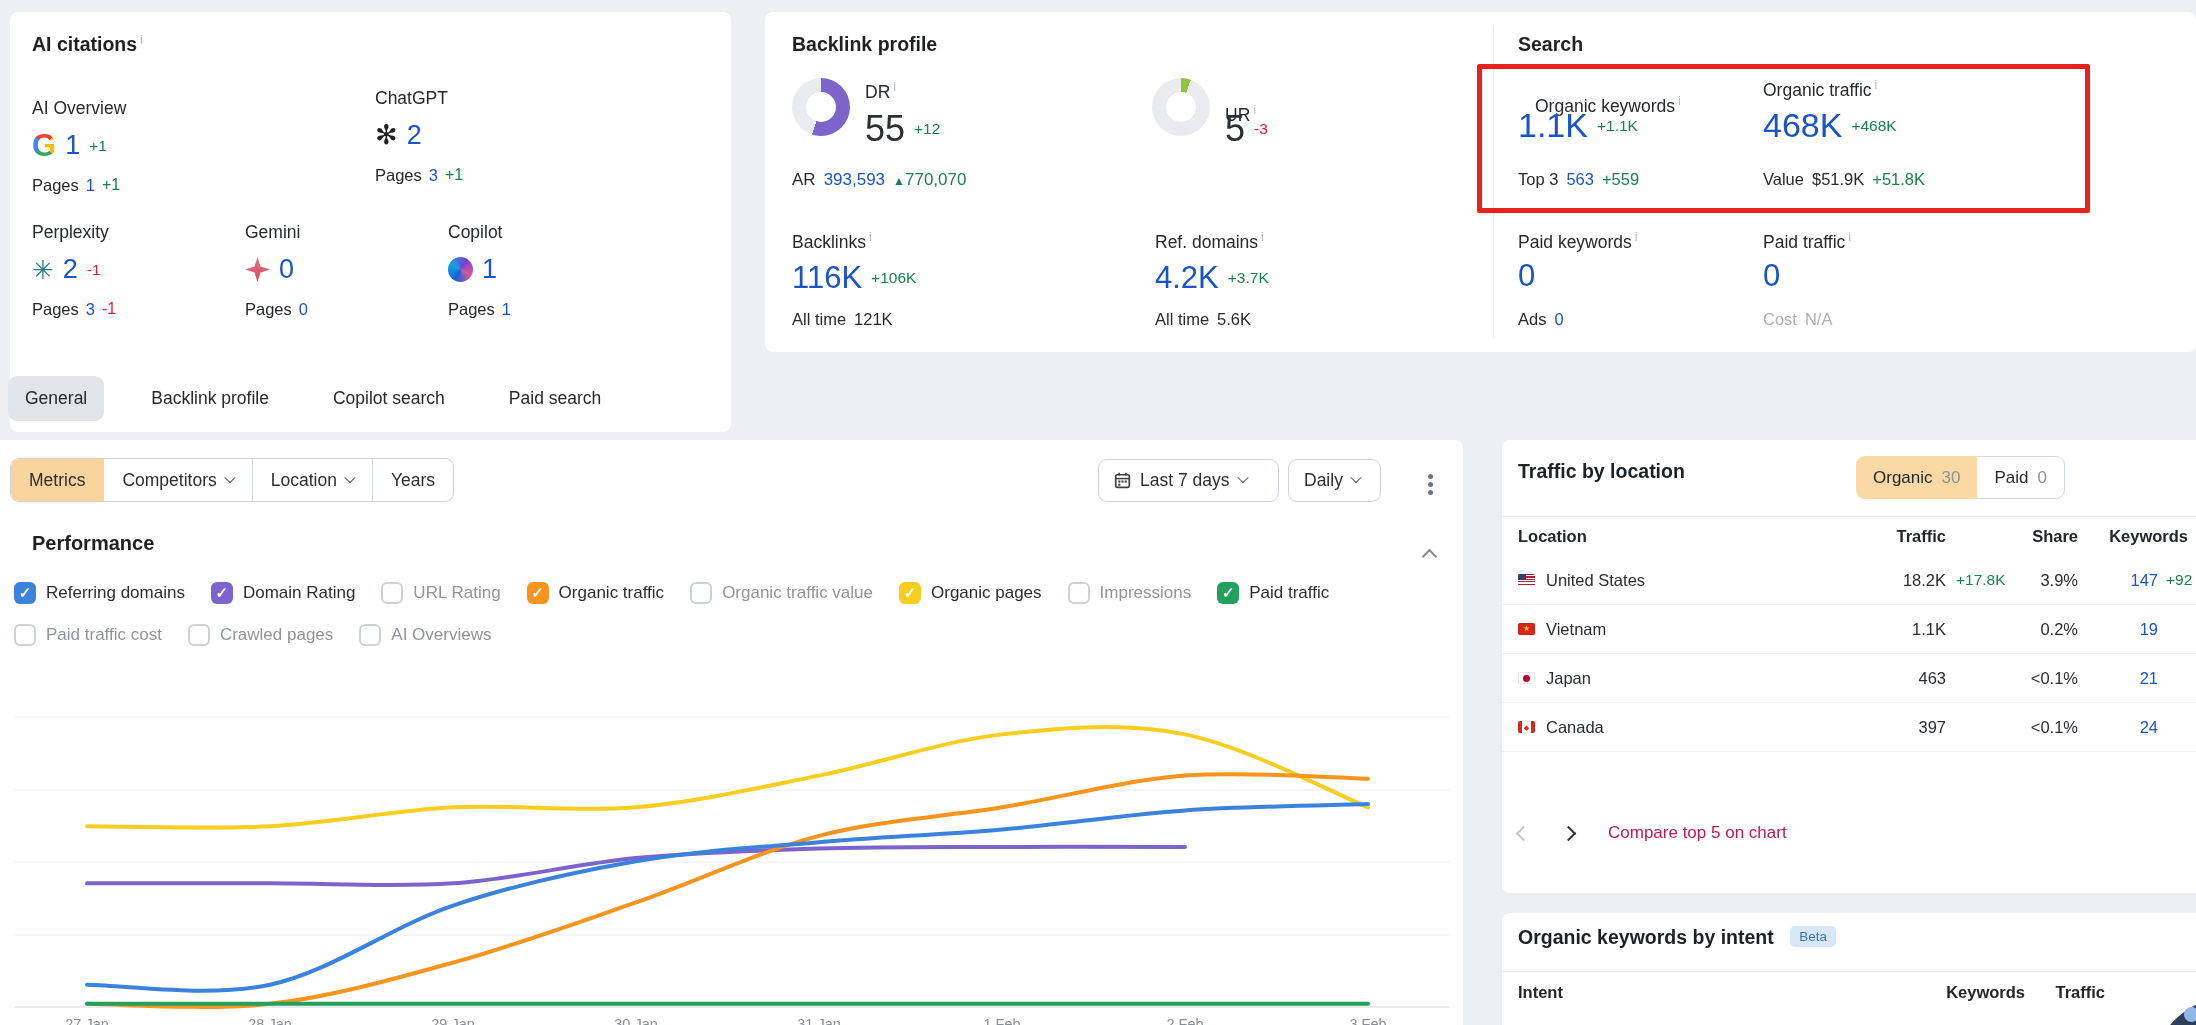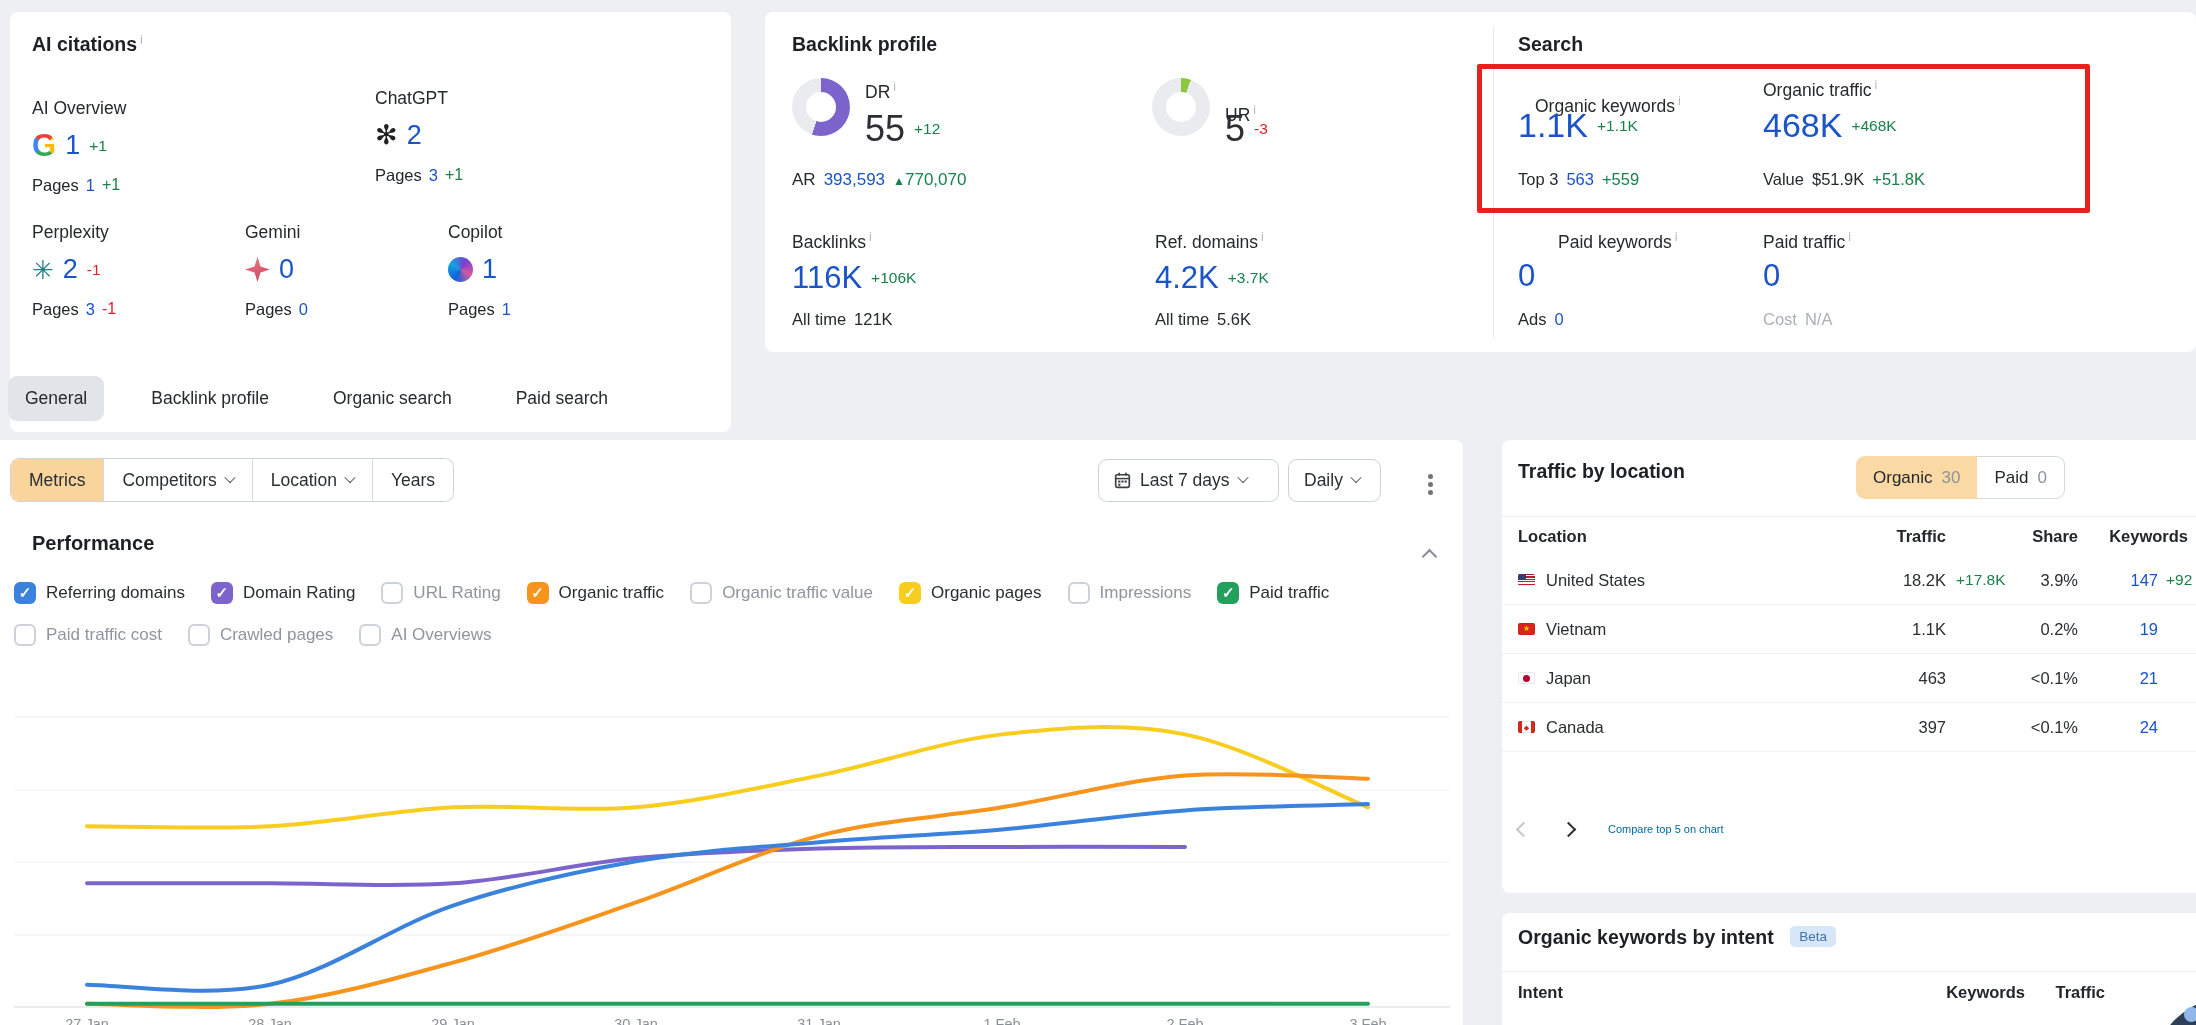--- a/index.html
+++ b/index.html
@@ -106,21 +106,21 @@
   .flag-vn::after { content:"★"; color:#ffce00; font-size:8px; line-height:1; position:static; }
   .flag-jp { background:#fff; }
   .flag-jp::after { width:7px; height:7px; border-radius:50%; background:#bc002d; left:5px; top:2.5px; }
   .flag-ca { background:linear-gradient(90deg,#d52b1e 0 25%,#fff 25% 75%,#d52b1e 75%); display:grid; place-items:center; }
   .flag-ca::after { content:"◆"; color:#d52b1e; font-size:7px; line-height:1; position:static; }
   
   #tt-pager { position:absolute; left:16px; top:383px; display:flex; align-items:center; gap:34px; }
   .pg { width:11px; height:11px; cursor:pointer; }
   .pg-prev { border-left:2.6px solid #c3c8ce; border-bottom:2.6px solid #c3c8ce; transform:rotate(45deg); }
   .pg-next { border-right:2.6px solid #2f3338; border-bottom:2.6px solid #2f3338; transform:rotate(-45deg); }
-  #compare-link { font-size:11px; color:#0369a1; cursor:pointer; }
+  #compare-link { font-size:17px; color:#be185d; cursor:pointer; }
   
   .beta { background:#d7e7f8; color:#4173ab; font-size:13.5px; padding:3px 9px; border-radius:5px;
           position:relative; top:-3px; margin-left:12px; font-weight:normal; }
   #in-head { position:absolute; left:0; top:58px; width:694px; height:42px; padding-left:16px;
              border-top:1px solid #eaedf0; display:grid; grid-template-columns:1fr 120px 80px 91px;
              align-items:center; font-size:16.5px; font-weight:bold; color:#23262b; }
   #chat-bubble { position:absolute; left:2152px; top:997px; width:156px; height:156px;
                  border-radius:50%; background:#2e3f58; z-index:20; cursor:pointer; }
   #chat-bubble i { position:absolute; left:32px; top:10px; width:15px; height:15px;
                    border-radius:50%; background:#8fb8e8; }
@@ -278,21 +278,21 @@
   <div class="val-row" style="position:absolute; left:998px; top:94px;">
     <span class="num-blue" style="font-size:34px;">468K</span>
     <span class="delta-g">+468K</span>
   </div>
   <div class="sub-row" style="position:absolute; left:998px; top:158px;">
     <span>Value</span>
     <span>$51.9K</span>
     <span class="g">+51.8K</span>
   </div>
 
-  <div style="position:absolute; left:753px; top:220px;margin-left:40px;" class="lbl">
+  <div style="position:absolute; left:753px; top:220px;" class="lbl">
     <span>Paid keywords</span><span class="info">i</span>
   </div>
   <div class="val-row" style="position:absolute; left:753px; top:246px;">
     <span class="num-blue" style="font-size:31px;">0</span>
   </div>
   <div class="sub-row" style="position:absolute; left:753px; top:298px;">
     <span>Ads</span>
     <span class="b">0</span>
   </div>
 
@@ -306,21 +306,21 @@
     <span class="muted">Cost</span>
     <span class="muted">N/A</span>
   </div>
 </div>
 
 <div id="red-box"></div>
 
 <div id="tabbar">
   <div class="tab active">General</div>
   <div class="tab">Backlink profile</div>
-  <div class="tab">Organic search</div>
+  <div class="tab">Copilot search</div>
   <div class="tab">Paid search</div>
 </div>
 
 <div id="panel-main"></div>
 
 <div id="seg">
   <div class="seg-item active">
     <span>Metrics</span>
   </div>
   <div class="seg-item">

